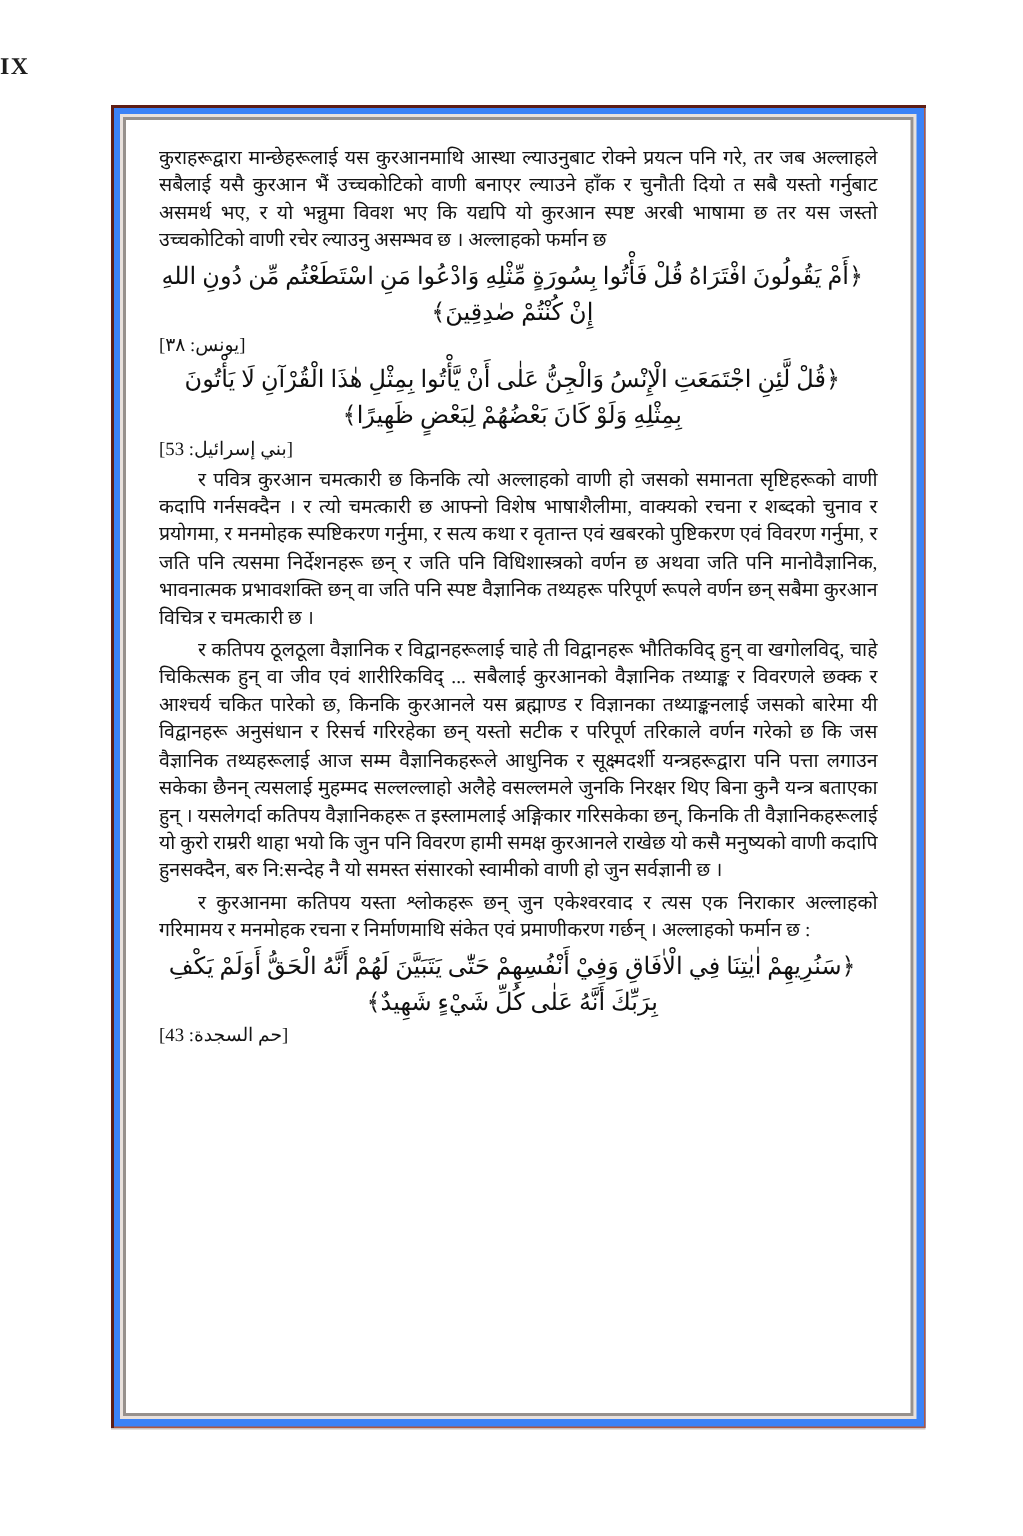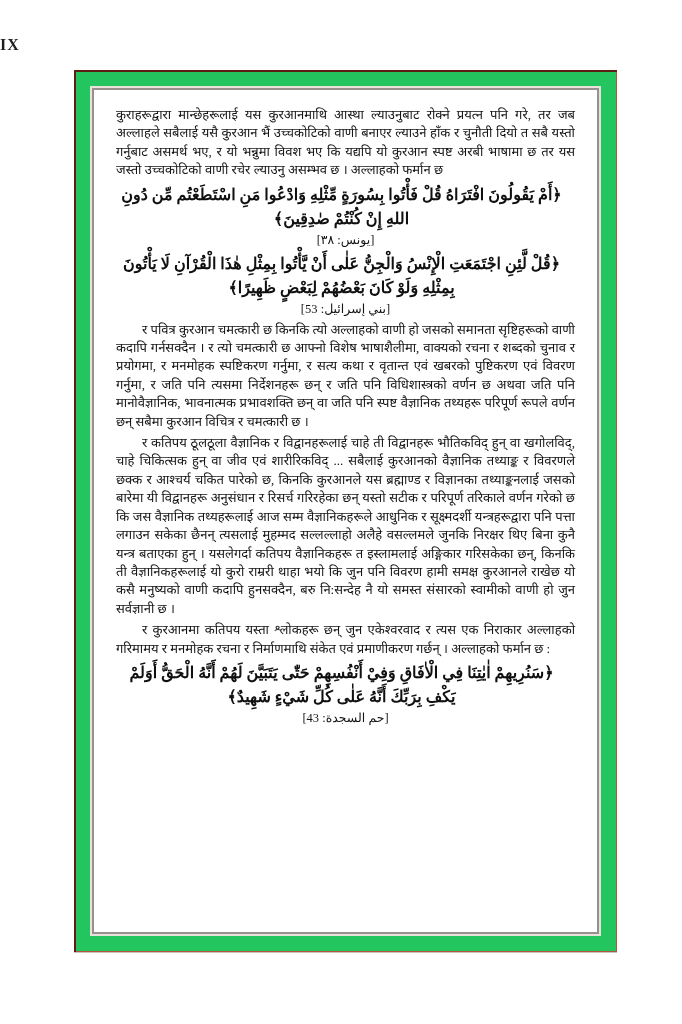--- a/index.html
+++ b/index.html
@@ -8,21 +8,21 @@
     background:#ffffff;
     font-family:"Liberation Serif","DejaVu Serif",serif;
   }
   .page-number{
     position:absolute;top:36px;left:0;width:682px;
     text-align:left;font-size:16px;font-weight:bold;
     letter-spacing:1px;color:#1e1e1e;
   }
   .frame-outer{
     position:absolute;left:74px;top:70px;width:543px;height:882px;
-    box-sizing:border-box;background:#22c55e;padding:16px;
+    box-sizing:border-box;background:#3b82f6;padding:6px;
     box-shadow:inset 2px 2px 0 #5e1e14, inset -1px -1px 0 #b0573f, 0 1px 0 #c9c2bd;
   }
   .frame-mid{
     height:100%;box-sizing:border-box;background:#e9e1dc;padding:2px;
   }
   .frame-inner{
     height:100%;box-sizing:border-box;background:#ffffff;
     border:2px solid #97918d;
     padding:16px 22px 8px 22px;overflow:hidden;
   }
@@ -30,25 +30,25 @@
     margin:0 0 3px 0;
     font-size:13px;line-height:18.4px;
     text-align:justify;text-indent:26px;
     color:#141414;
   }
   .para.first{text-indent:0;}
   .para.gap{margin-top:3px;}
   .verse{
     margin:3px 8px 1px 0;
     direction:rtl;text-align:center;
-    font-size:16px;font-weight:bold;line-height:24px;
+    font-size:16px;font-weight:normal;line-height:24px;
     color:#101010;
   }
   .ref{
-    direction:rtl;text-align:center;
+    direction:rtl;text-align:left;
     font-size:12.5px;line-height:17px;margin:0 0 3px 0;
     color:#141414;
   }
 </style>
 </head>
 <body>
 
 <div class="page-number">IX</div>
 
 <div class="frame-outer">

